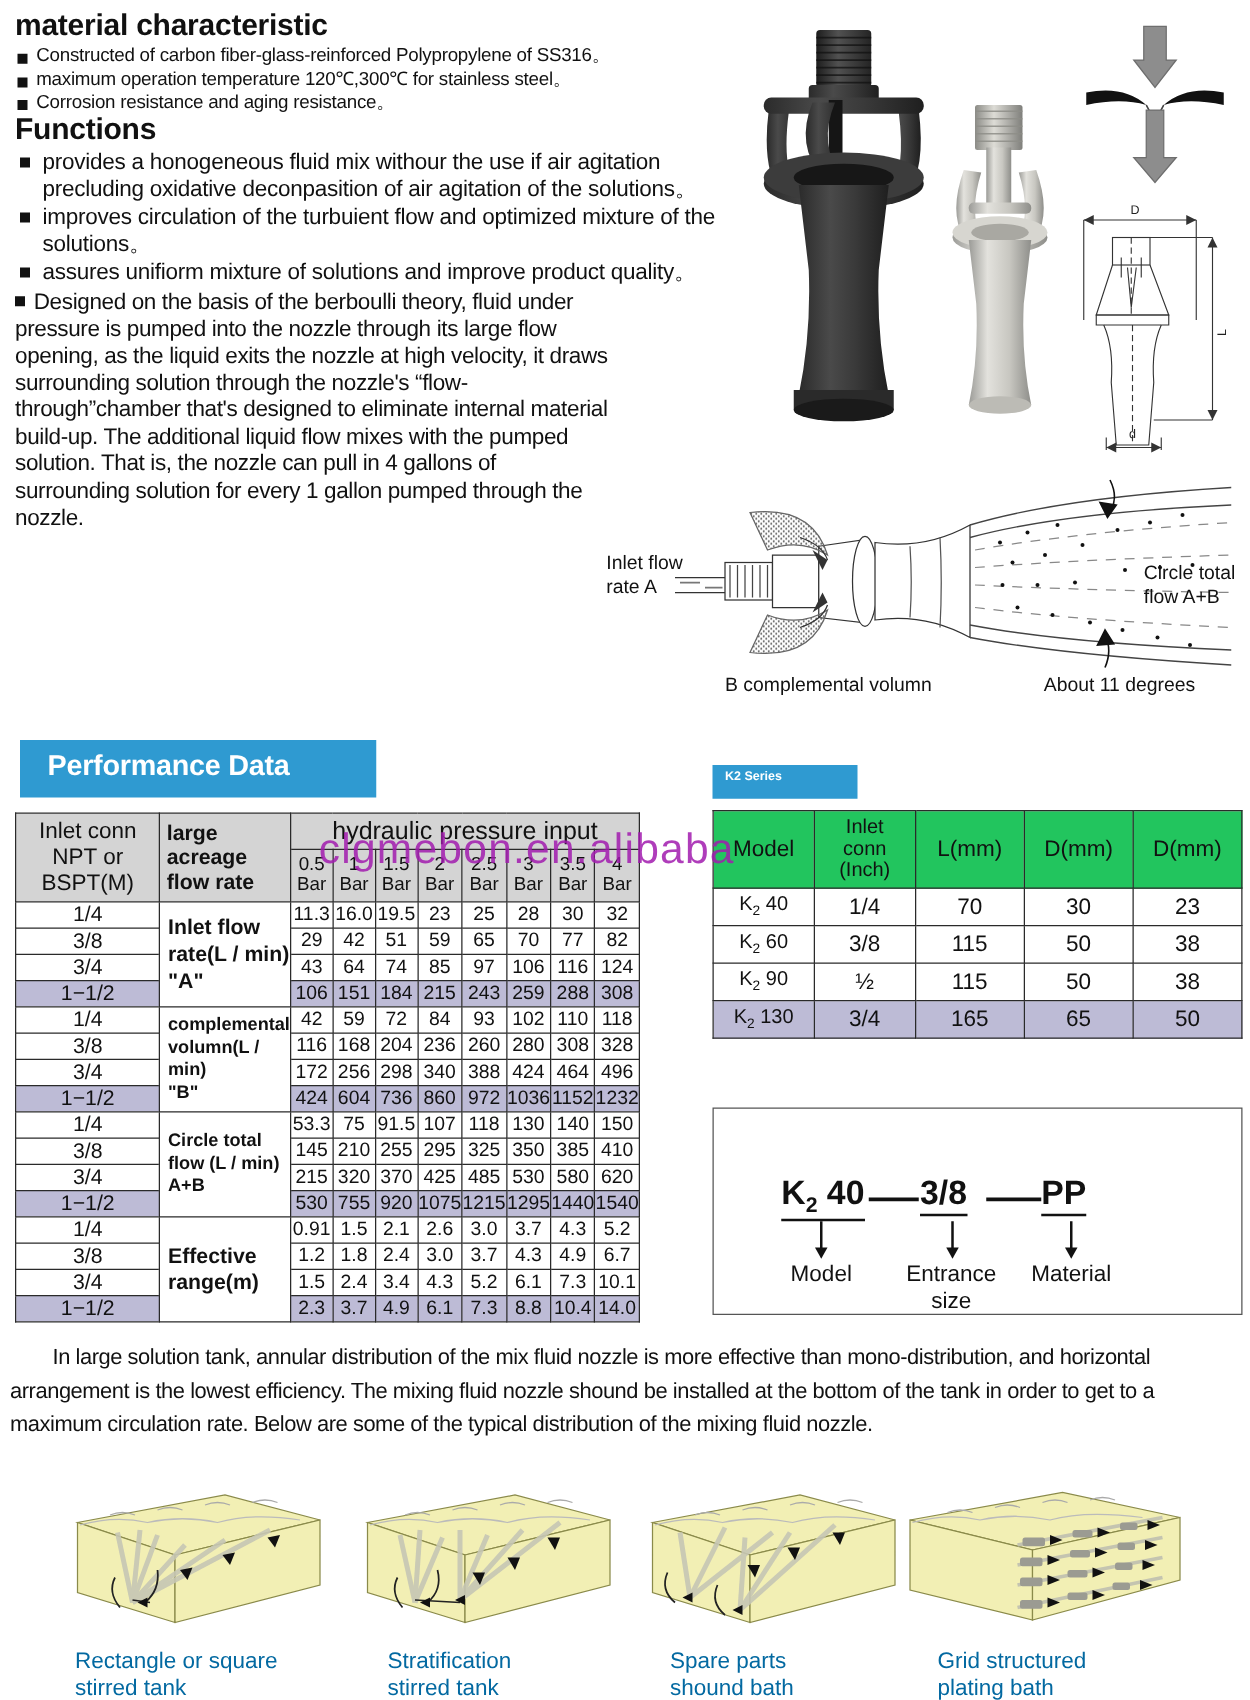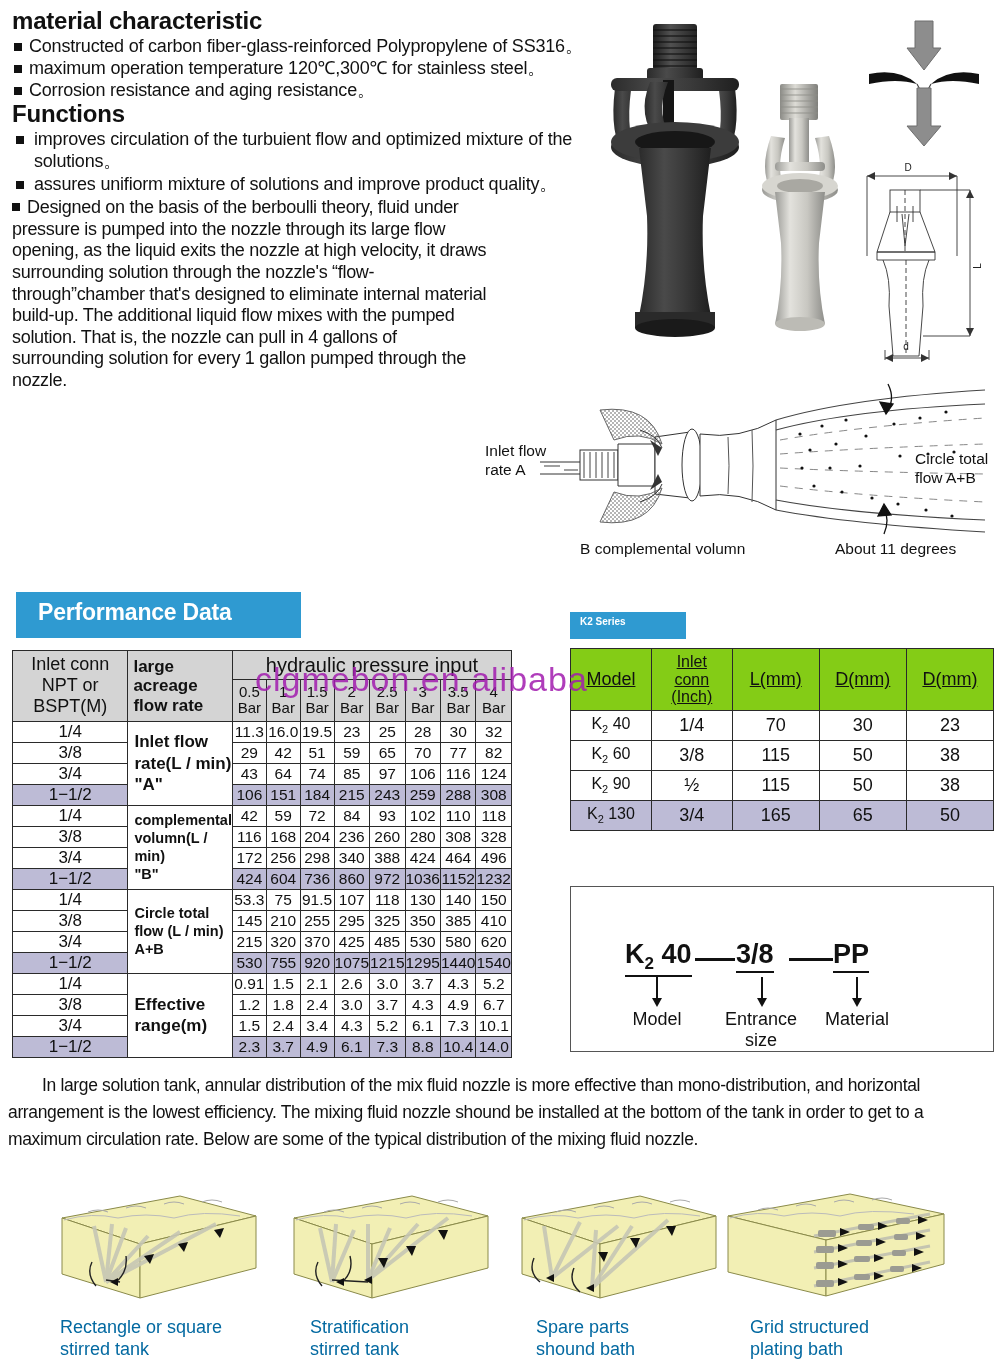--- a/index.html
+++ b/index.html
@@ -24,21 +24,21 @@
 
   
   .left-col{ position:absolute; left:12px; top:8px; width:575px; }
   h2.sec{
     font-size:24px; font-weight:bold; margin:0 0 2px 0;
     letter-spacing:-.2px; line-height:1.1;
   }
   h2.sec.tight{ margin-top:-2px; }
   ul.blist{ list-style:none; margin:0 0 2px 0; padding:0; }
   ul.blist li{
-    position:relative; padding-left:17px; font-size:18px;
+    position:relative; padding-left:17px; font-size:15px;
     line-height:1.16; margin-bottom:1px; letter-spacing:-.2px;
   }
   ul.blist li .sq{
     position:absolute; left:2px; top:7px;
     width:8px; height:8px; background:#111; display:block;
   }
   ul.blist.spaced li{ padding-left:22px; font-size:18px; line-height:1.2; }
   ul.blist.spaced li .sq{ left:4px; top:7px; width:8px; height:8px; }
   p.para{
     font-size:18px; line-height:1.2; margin:2px 0 0 0;
@@ -112,21 +112,21 @@
   .perf .grp .big{ font-size:17px; }
 
   .k2tbl{
     position:absolute; left:570px; top:648px; width:424px;
     font-size:18px;
   }
   .k2tbl td{
     border:1px solid #2a2a2a; text-align:center; padding:3px 0;
     color:#111; line-height:1.12;
   }
-  .k2tbl .hdr{ background:#84cc16; font-size:18px;text-decoration:underline; }
+  .k2tbl .hdr{ background:#22c55e; font-size:18px; }
   .k2tbl .hdr.small{ font-size:16px; line-height:1.1; }
   .k2tbl .hl{ background:#bdbbd6; }
   .k2tbl .model{ font-size:16px; }
   .k2tbl .model sub{ font-size:11px; }
   .k2tbl .mrow{ height:30px; }
 
   
   .orderbox{
     position:absolute; left:570px; top:886px;
     width:424px; height:166px; border:1px solid #555; background:#fff;
@@ -173,21 +173,21 @@
 
   <h2 class="sec">material characteristic</h2>
   <ul class="blist">
     <li><span class="sq"></span><span>Constructed of carbon fiber-glass-reinforced Polypropylene of SS316。</span></li>
     <li><span class="sq"></span><span>maximum operation temperature 120℃,300℃ for stainless steel。</span></li>
     <li><span class="sq"></span><span>Corrosion resistance and aging resistance。</span></li>
   </ul>
 
   <h2 class="sec tight">Functions</h2>
   <ul class="blist spaced">
-    <li><span class="sq"></span></li>
+    <li><span class="sq"></span><span>provides a honogeneous fluid mix withour the use if air agitation precluding oxidative deconpasition of air agitation of the solutions。</span></li>
     <li><span class="sq"></span><span>improves circulation of the turbuient flow and optimized mixture of the solutions。</span></li>
     <li><span class="sq"></span><span>assures unifiorm mixture of solutions and improve product quality。</span></li>
   </ul>
 
   <p class="para"><span class="sq"></span><span>Designed on the basis of the berboulli theory, fluid under pressure is pumped into the nozzle through its large flow opening, as the liquid exits the nozzle at high velocity, it draws surrounding solution through the nozzle's “flow-through”chamber that's designed to eliminate internal material build-up. The additional liquid flow mixes with the pumped solution. That is, the nozzle can pull in 4 gallons of surrounding solution for every 1 gallon pumped through the nozzle.</span></p>
 </div>
 
 <div class="photos">
 
   <svg class="nozzle-dark" width="160" height="340" viewBox="0 0 160 340">

